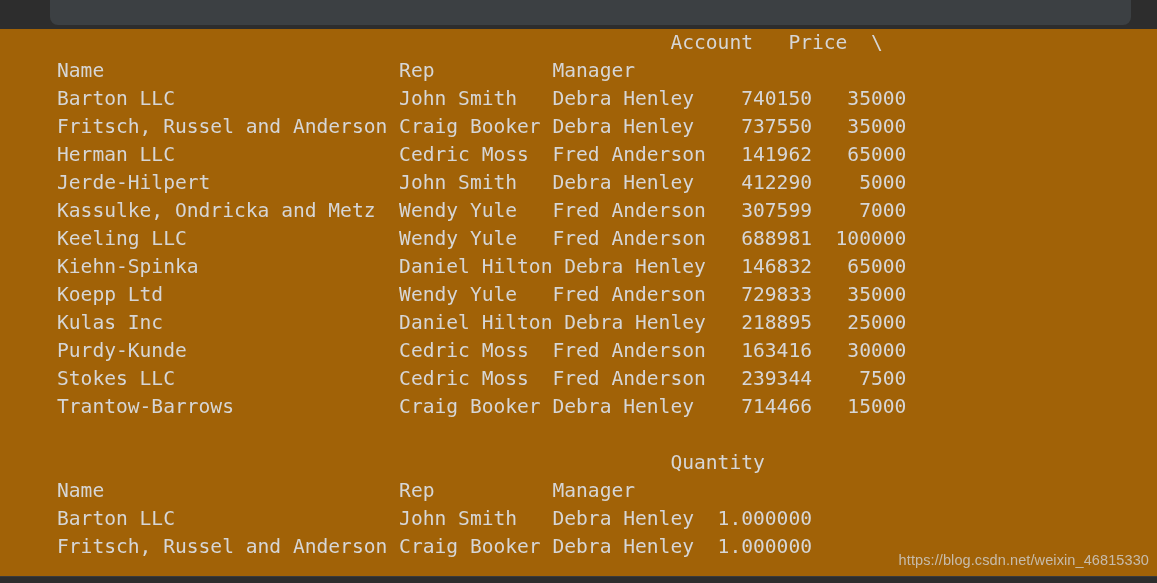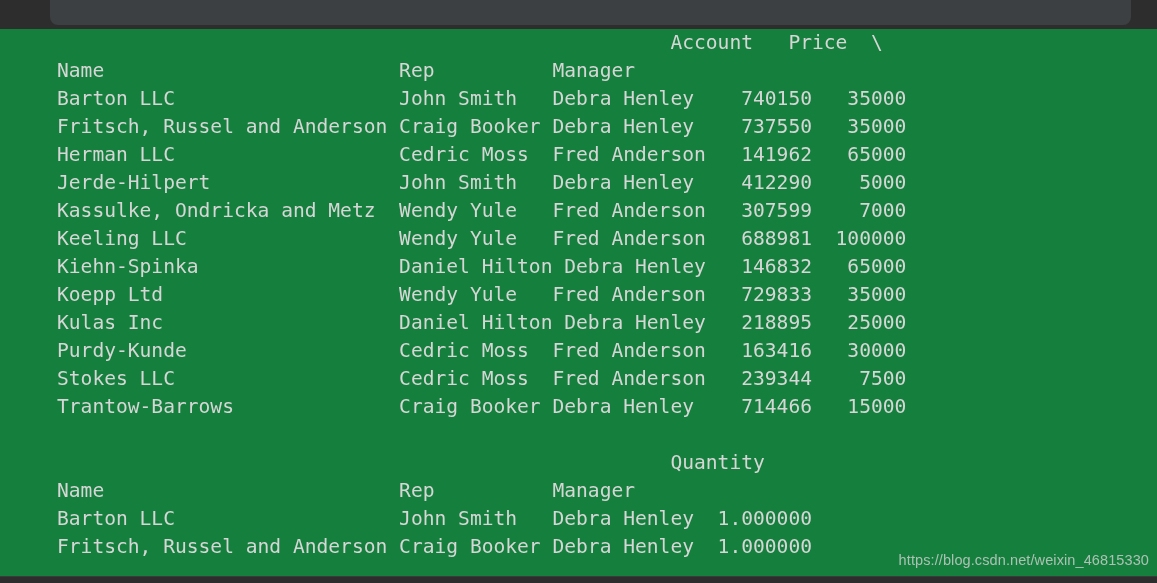--- a/index.html
+++ b/index.html
@@ -33,21 +33,21 @@
     box-sizing: border-box;
   }
 
   
   .output {
     position: absolute;
     left: 0;
     top: 29px;
     width: 1157px;
     height: 554px;
-    background: #15803d;
+    background: #a16207;
     overflow: hidden;
   }
 
   .out-pre {
     margin: 0;
     padding: 0 0 0 57px;
     font-family: "DejaVu Sans Mono", "Liberation Mono", monospace;
     font-size: 19.6px;
     line-height: 28px;
     letter-spacing: 0px;

